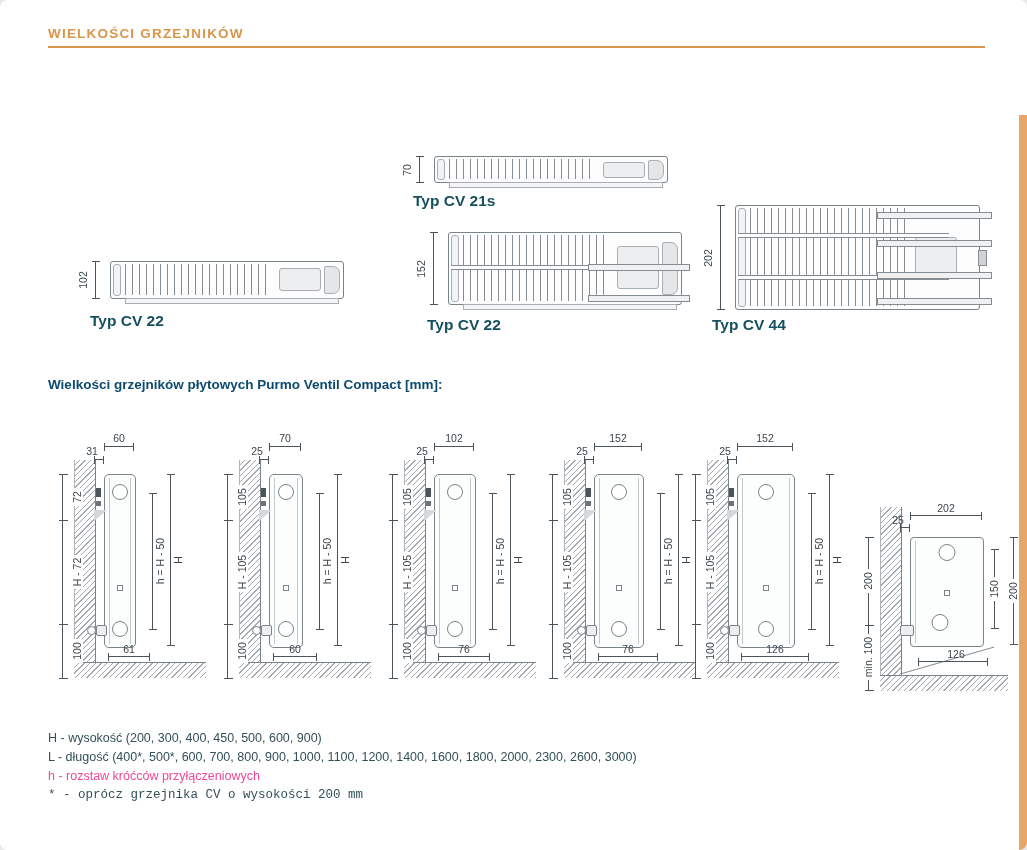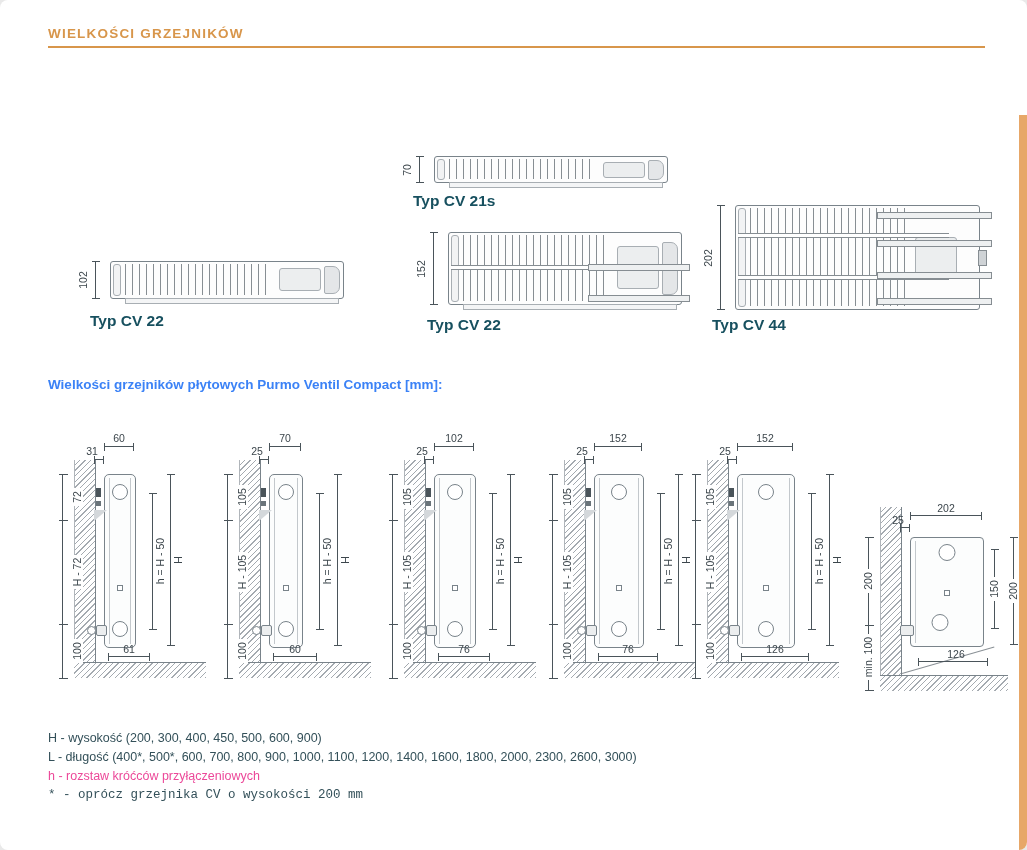--- a/index.html
+++ b/index.html
@@ -31,21 +31,21 @@
   .cs-bar .endblock{position:absolute;right:22px;top:18%;height:58%;width:40px;background:#eceeef;border:1px solid #a8aeb3;border-radius:3px;}
   .cs-bar .cap{position:absolute;right:3px;top:12%;height:72%;width:14px;background:#e4e6e8;border:1px solid #a8aeb3;border-radius:2px 7px 7px 2px;}
   .cs-bar .strip{position:absolute;left:14px;right:4px;bottom:-6px;height:4px;background:#f4f5f6;border:1px solid #a8aeb3;}
   .cs-bar .midline{position:absolute;left:2px;height:3px;background:#fff;border-top:1px solid #868d92;border-bottom:1px solid #868d92;}
   .cs-bar .pipe{position:absolute;height:5px;background:#eef0f1;border:1px solid #868d92;}
   .cs-bar .nub{position:absolute;right:-8px;width:7px;height:14px;background:#cfd3d6;border:1px solid #868d92;}
   .cs-dim{left:-16px;top:-1px;height:calc(100% + 2px);}
   .cs-label{position:absolute;font-size:15.5px;font-weight:bold;color:#17505F;white-space:nowrap;}
 
   
-  .section-heading{position:absolute;left:48px;top:377px;font-size:13.5px;font-weight:bold;color:#3b82f6;}
+  .section-heading{position:absolute;left:48px;top:377px;font-size:13.5px;font-weight:bold;color:#0c4a6e;}
 
   
   .side-diagram{position:absolute;width:165px;height:270px;}
   .d0{--rw:30px}.d1{--rw:32px}.d2{--rw:40px}.d3{--rw:48px}.d4{--rw:56px}
   .wall{position:absolute;left:22px;top:30px;width:20px;height:202px;
     background:repeating-linear-gradient(135deg,#ffffff 0 3px,#a4aab0 3px 4px);
     border-right:1.5px solid #79838A;border-left:1px solid #b0b5ba;}
   .floor{position:absolute;left:22px;top:232px;width:132px;height:15px;
     background:repeating-linear-gradient(135deg,#ffffff 0 3px,#a4aab0 3px 4px);
     border-top:1.5px solid #79838A;}

